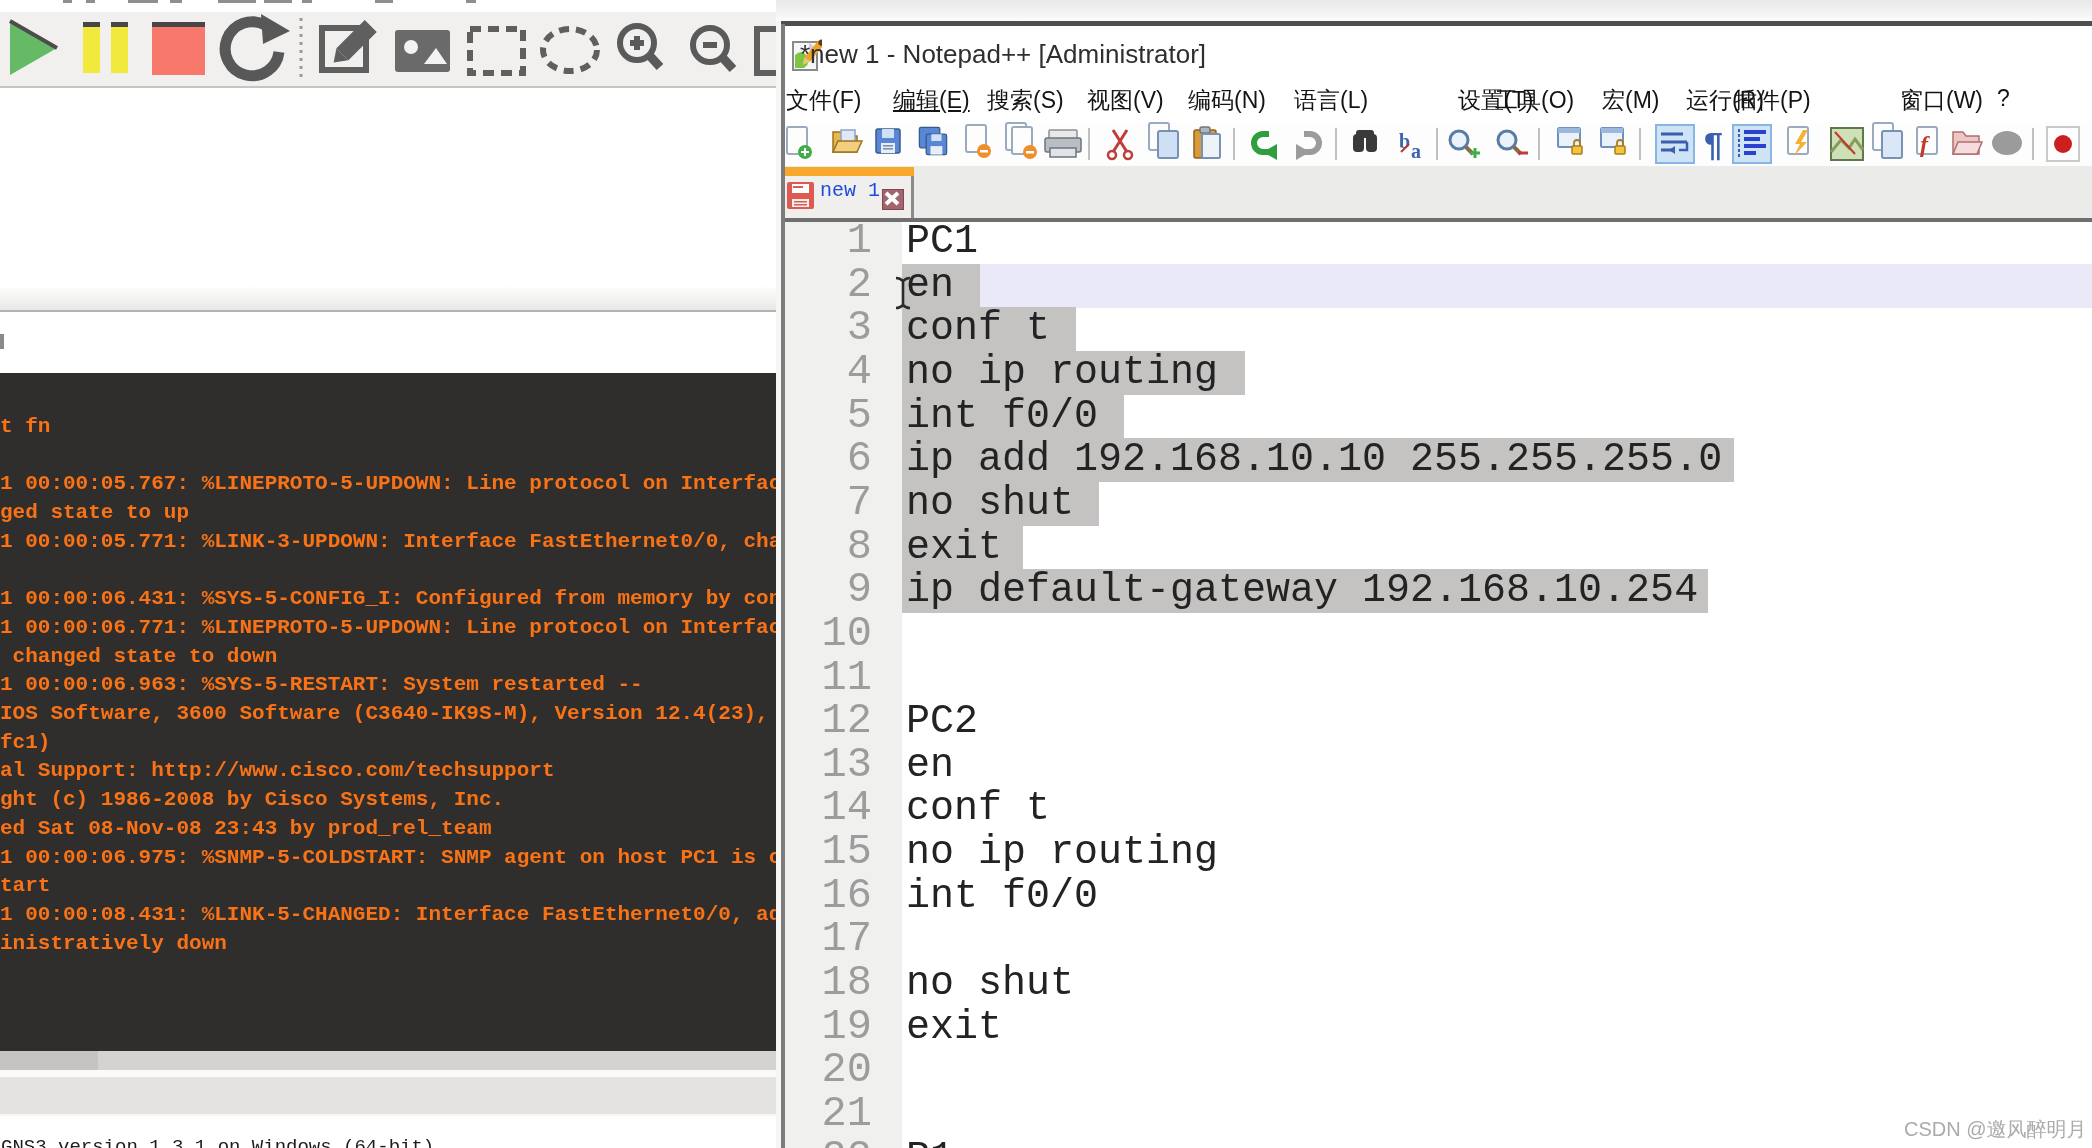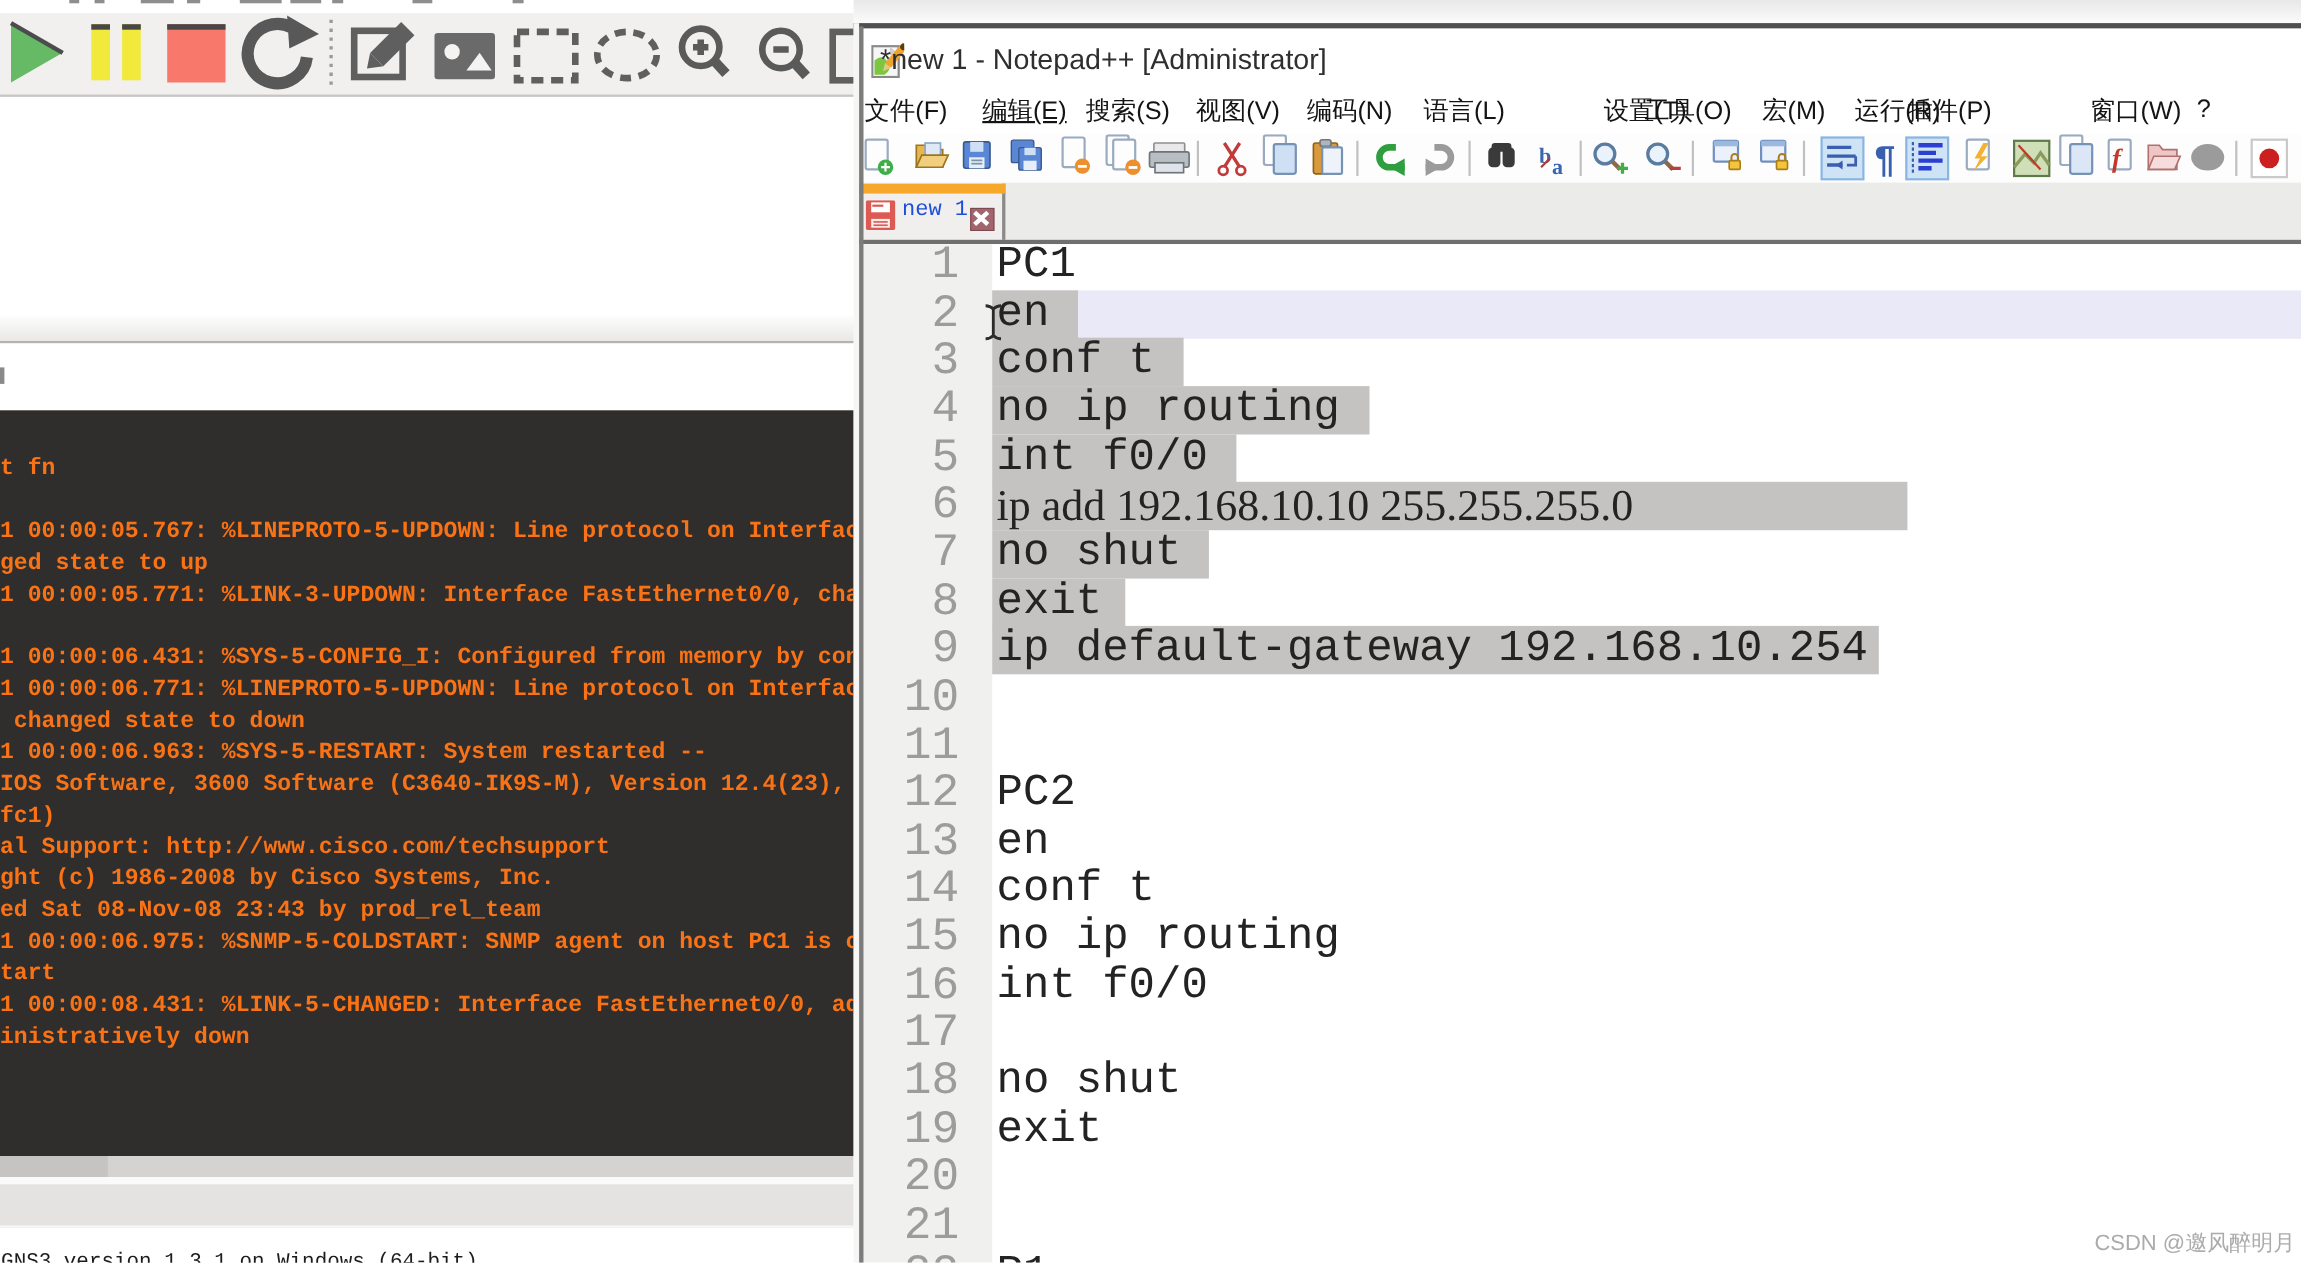--- a/index.html
+++ b/index.html
@@ -347,21 +347,21 @@
   <div class="abs mono lnum" style="top:784px;">19</div>
   <div class="abs mono lnum" style="top:827px;">20</div>
   <div class="abs mono lnum" style="top:871px;">21</div>
   <div class="abs mono lnum" style="top:915px;">22</div>
 
   <div class="abs mono cline" style="top:-2px;">PC1</div>
   <div class="abs mono cline" style="top:42px;">en</div>
   <div class="abs mono cline" style="top:85px;">conf t</div>
   <div class="abs mono cline" style="top:129px;">no ip routing</div>
   <div class="abs mono cline" style="top:173px;">int f0/0</div>
-  <div class="abs mono cline" style="top:216px;font-family:Liberation Serif, serif;">ip add 192.168.10.10 255.255.255.0</div>
+  <div class="abs mono cline" style="top:216px;">ip add 192.168.10.10 255.255.255.0</div>
   <div class="abs mono cline" style="top:260px;">no shut</div>
   <div class="abs mono cline" style="top:304px;">exit</div>
   <div class="abs mono cline" style="top:347px;">ip default-gateway 192.168.10.254</div>
   <div class="abs mono cline" style="top:478px;">PC2</div>
   <div class="abs mono cline" style="top:522px;">en</div>
   <div class="abs mono cline" style="top:565px;">conf t</div>
   <div class="abs mono cline" style="top:609px;">no ip routing</div>
   <div class="abs mono cline" style="top:653px;">int f0/0</div>
   <div class="abs mono cline" style="top:740px;">no shut</div>
   <div class="abs mono cline" style="top:784px;">exit</div>

